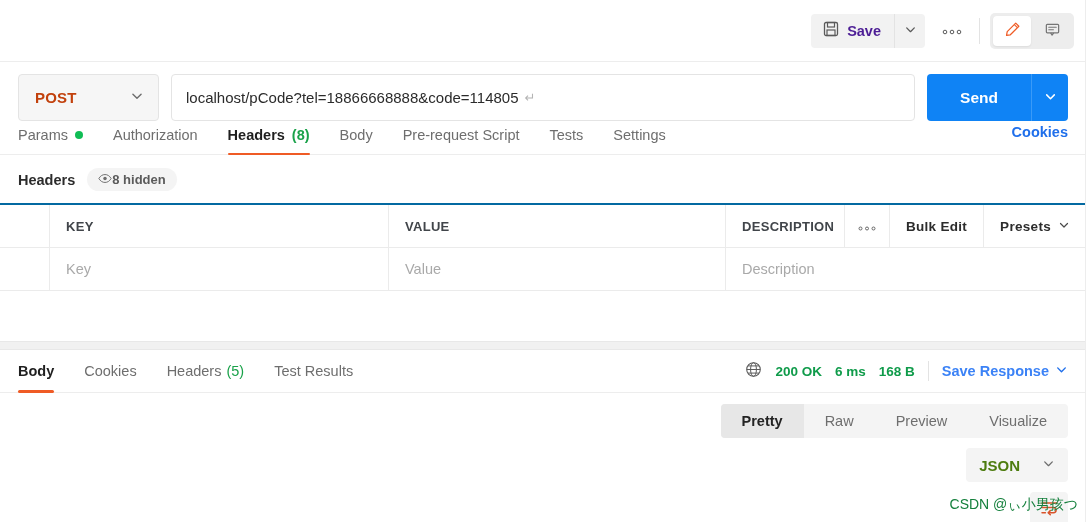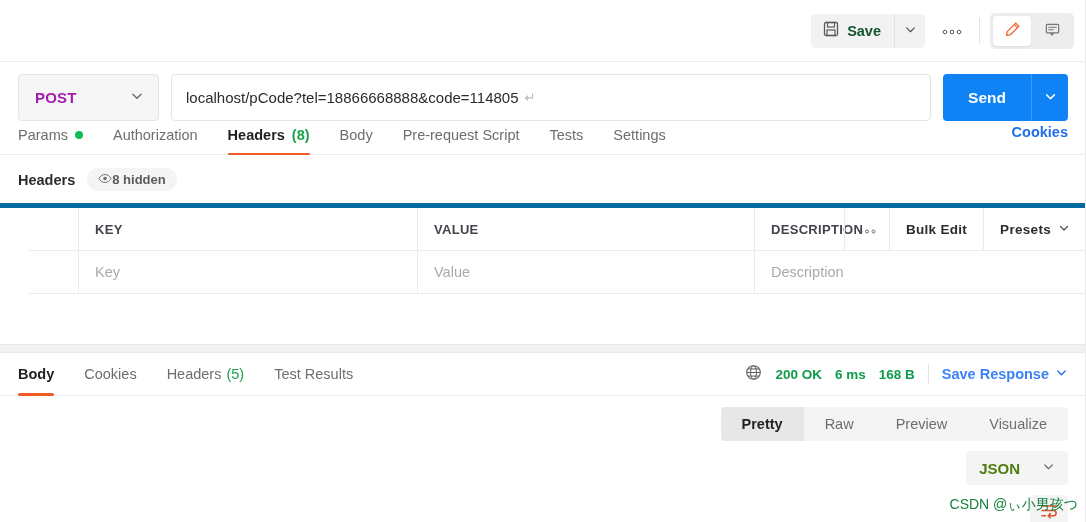--- a/index.html
+++ b/index.html
@@ -24,21 +24,21 @@
   .bc-sep { color: #bdbdbd; }
   .bc-current { color: #1c1c1c; font-weight: 600; font-size: 15px; }
   .header-right { margin-left: auto; display: flex; align-items: center; gap: 0; }
 
   .save-group { display: flex; align-items: center; }
   .btn-save {
     display: flex; align-items: center; gap: 8px;
     background: #f2f2f2; border: none;
     height: 34px; padding: 0 13px 0 12px;
     border-radius: 4px 0 0 4px;
-    font-size: 14.5px; color: #14532d; font-weight: 600;
+    font-size: 14.5px; color: #4c1d95; font-weight: 600;
     cursor: pointer;
   }
   .btn-save-caret {
     background: #f2f2f2; border: none; border-left: 1px solid #e3e3e3;
     height: 34px; width: 31px; border-radius: 0 4px 4px 0;
     display: flex; align-items: center; justify-content: center; cursor: pointer;
   }
   .btn-dots {
     background: transparent; border: none; height: 34px; width: 42px;
     display: flex; align-items: center; justify-content: center; cursor: pointer;
@@ -60,33 +60,33 @@
   .urlbar {
     display: flex; align-items: center;
     padding: 12px 18px 0 18px; gap: 12px;
   }
   .method-box {
     display: flex; align-items: center; justify-content: space-between;
     width: 141px; height: 47px;
     background: #f6f6f6; border: 1px solid #e4e4e4;
     border-radius: 4px; padding: 0 14px 0 16px; cursor: pointer;
   }
-  .method-label { font-size: 15px; font-weight: 700; color: #a21caf; letter-spacing: .2px; }
+  .method-label { font-size: 15px; font-weight: 700; color: #c2410c; letter-spacing: .2px; }
   .url-input-wrap {
     flex: 1; height: 47px;
     background: #ffffff; border: 1px solid #e4e4e4; border-radius: 4px;
     display: flex; align-items: center; padding: 0 14px; gap: 6px;
     overflow: hidden;
   }
   .url-text { font-size: 15px; color: #2b2b2b; white-space: nowrap; }
   .url-enter { font-size: 13px; color: #b4b4b4; }
   .send-group { display: flex; align-items: center; }
   .btn-send {
     background: #0f83f5; border: none; color: #fff;
-    height: 47px; padding: 0 25px; border-radius: 4px 0 0 4px;
+    height: 47px; padding: 0 33px; border-radius: 4px 0 0 4px;
     font-size: 15.5px; font-weight: 700; cursor: pointer;
   }
   .btn-send-caret {
     background: #0f83f5; border: none; border-left: 1px solid #3a9af7;
     height: 47px; width: 37px; border-radius: 0 4px 4px 0;
     display: flex; align-items: center; justify-content: center; cursor: pointer;
   }
 
   
   .req-tabs {
@@ -119,21 +119,21 @@
   }
   .subbar-title { font-size: 14.5px; font-weight: 700; color: #2c2c2c; }
   .hidden-pill {
     display: flex; align-items: center; gap: 0;
     background: #f4f4f4; border-radius: 13px;
     padding: 4px 11px; font-size: 13px; color: #5b5b5b;
     cursor: pointer; font-weight: 600;
   }
 
   
-  .kv-table { width: 100%; border-top: 5px solid #0369a1; padding-left: 29px; }
+  .kv-table { width: 100%; border-top: 2px solid #0369a1; }
   .kv-row { display: flex; width: 100%; }
   .kv-row.head { border-bottom: 1px solid #ebebeb; }
   .kv-row.body { border-bottom: 1px solid #ebebeb; }
   .kv-check { width: 50px; border-right: 1px solid #ebebeb; }
   .kv-key { width: 339px; border-right: 1px solid #ebebeb; }
   .kv-val { width: 337px; border-right: 1px solid #ebebeb; }
   .kv-desc { flex: 1; position: relative; }
   .kv-row.head > div {
     height: 42px; display: flex; align-items: center; padding: 0 16px;
     font-size: 13px; font-weight: 700; color: #41454a; letter-spacing: .3px;

